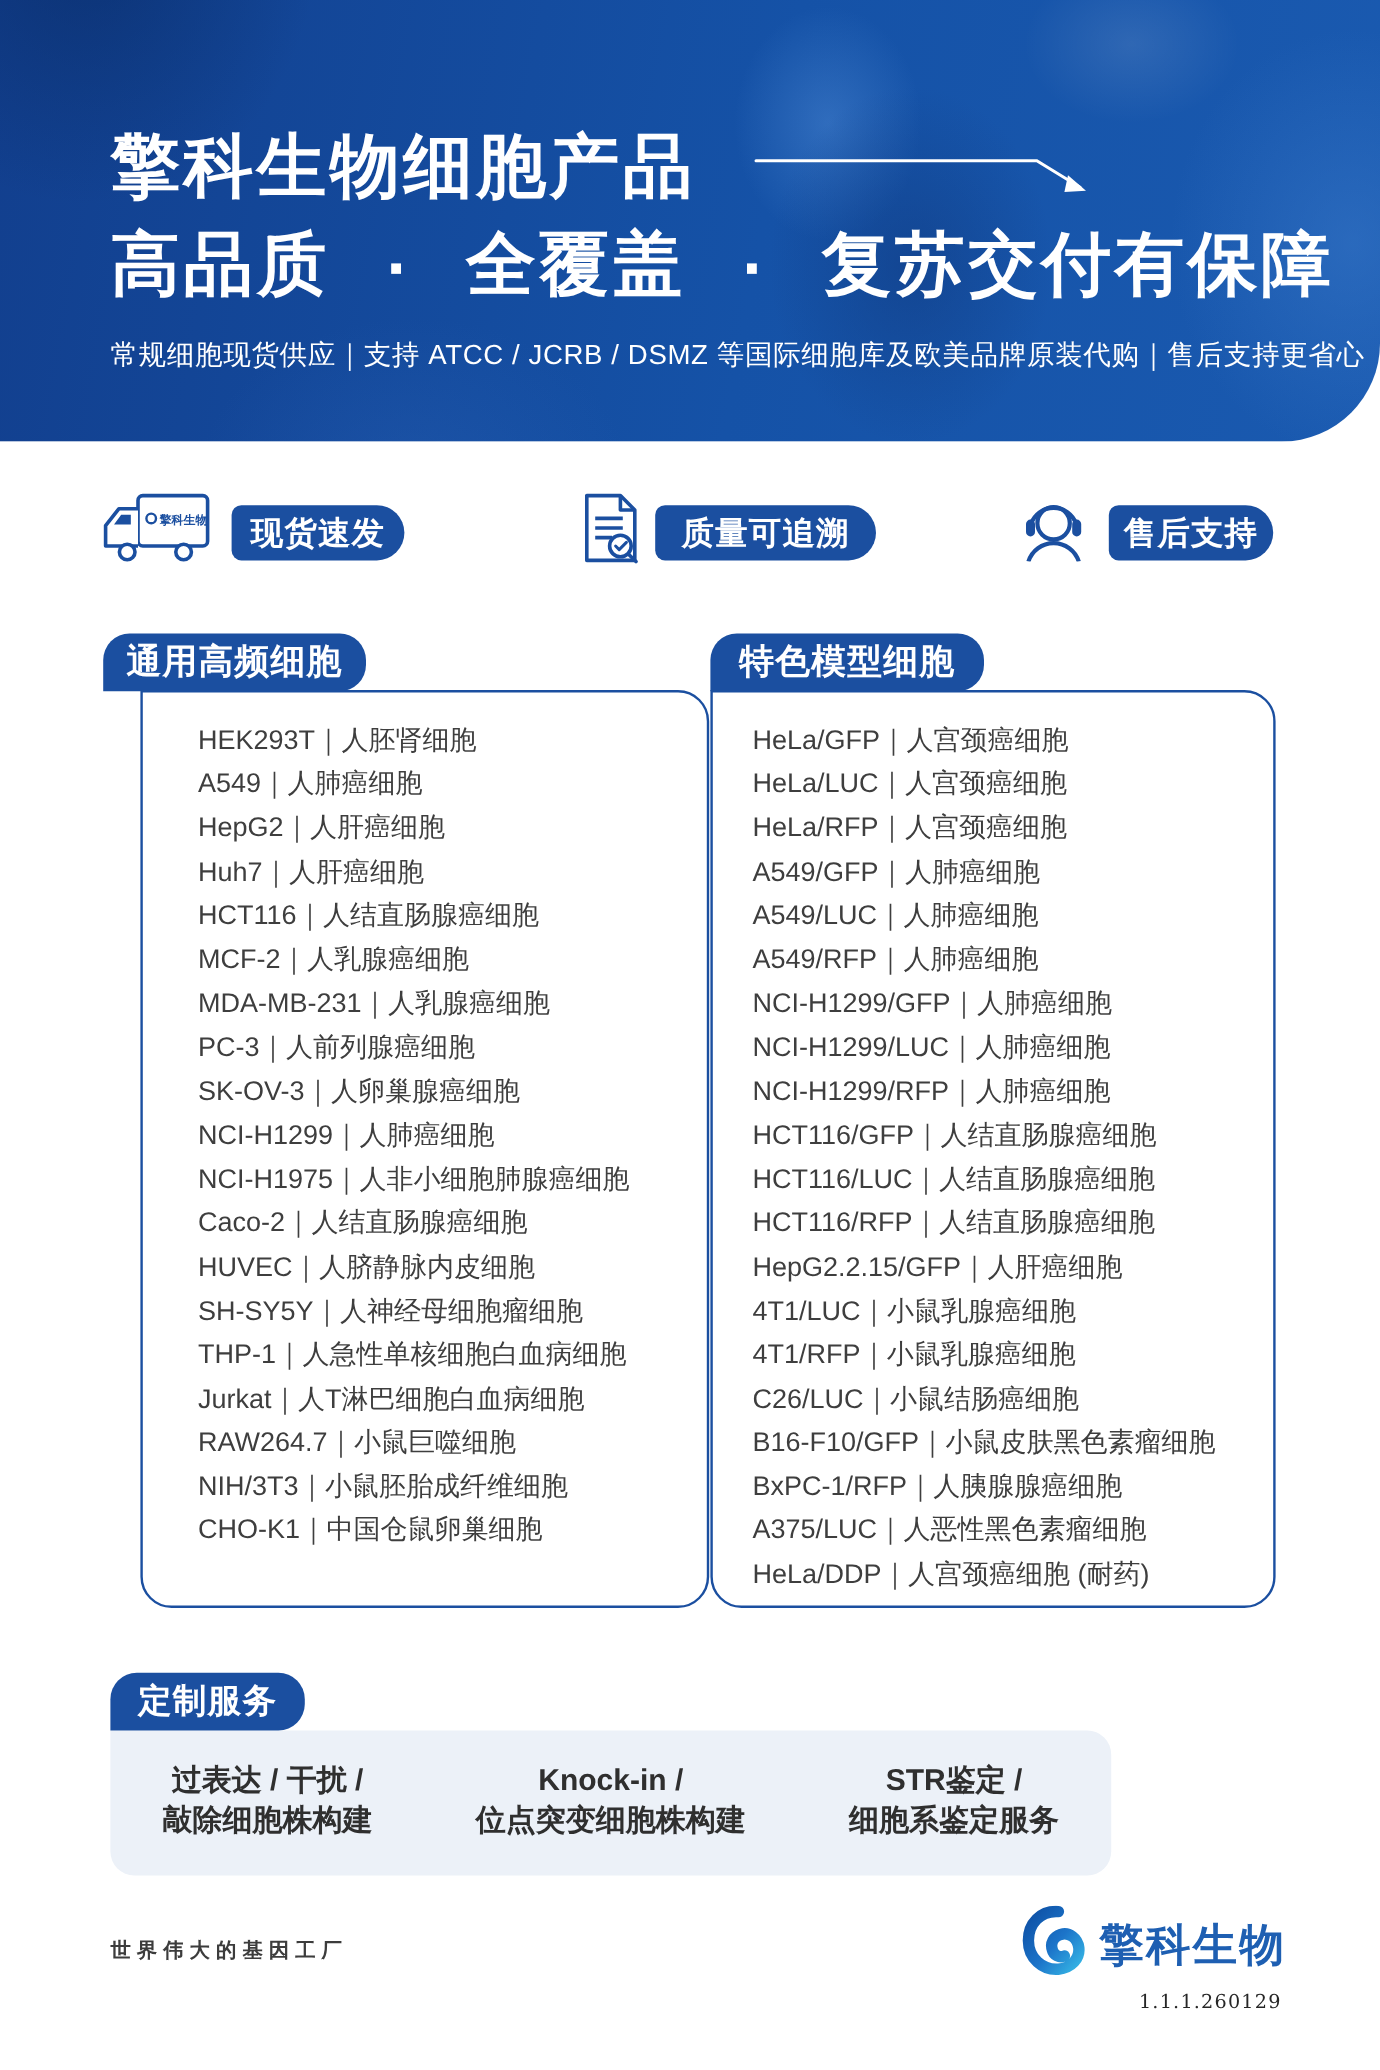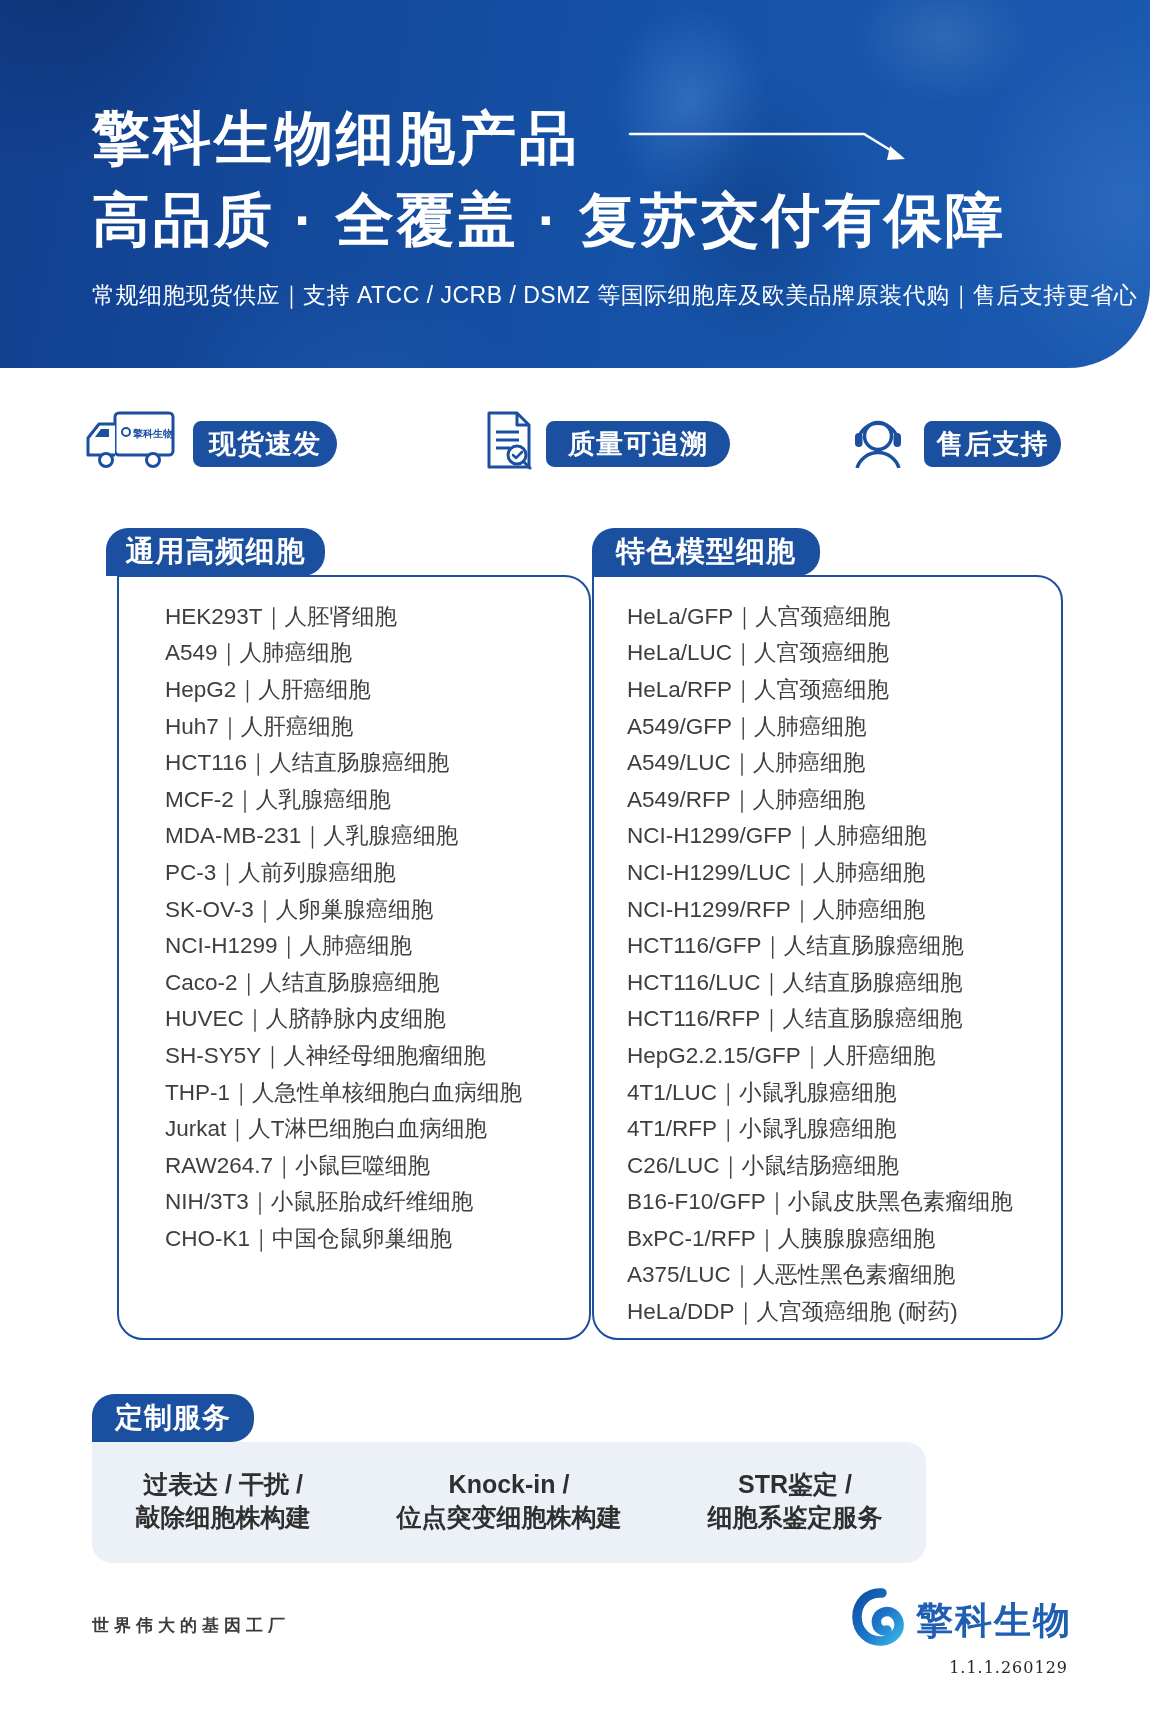--- a/index.html
+++ b/index.html
@@ -13,21 +13,21 @@
     border-radius:0 0 82px 0;
     background:
       radial-gradient(ellipse 150px 110px at 82% 10%, rgba(255,255,255,0.10), rgba(255,255,255,0) 60%),
       radial-gradient(ellipse 190px 240px at 66% 60%, rgba(16,58,128,0.55), rgba(16,58,128,0) 62%),
       radial-gradient(ellipse 120px 150px at 60% 28%, rgba(80,140,215,0.45), rgba(80,140,215,0) 65%),
       radial-gradient(ellipse 230px 270px at 98% 55%, rgba(62,125,205,0.45), rgba(62,125,205,0) 66%),
       radial-gradient(ellipse 300px 330px at 6% -12%, rgba(8,42,100,0.60), rgba(8,42,100,0) 65%),
       radial-gradient(ellipse 260px 200px at 30% 110%, rgba(40,95,180,0.40), rgba(40,95,180,0) 70%),
       linear-gradient(100deg,#123f8e 0%, #1552a7 55%, #1a5ab0 100%);
   }
-  .title{position:absolute;left:92px;color:#ffffff;font-size:58px;font-weight:bold;letter-spacing:3px;white-space:nowrap;}
+  .title{position:absolute;left:92px;color:#ffffff;font-size:58px;font-weight:bold;letter-spacing:3px;white-space:nowrap;font-family:Liberation Mono, monospace;}
   .title1{top:100px;}
   .title2{top:182px;}
   .subtitle{position:absolute;left:92px;top:280px;color:#ffffff;font-size:23px;letter-spacing:0.5px;white-space:nowrap;}
   .arrow-svg{position:absolute;left:628px;top:118px;}
   
   .feature-icon{position:absolute;}
   .truck-icon{left:84px;top:410px;}
   .doc-icon{left:486px;top:410px;}
   .headset-icon{left:850px;top:412px;}
   .feature-badge{
@@ -37,21 +37,21 @@
   }
   .badge-stock{left:193px;width:144px;}
   .badge-quality{left:546px;width:184px;}
   .badge-support{left:924px;width:137px;}
   
   .section-tab{
     position:absolute;height:48px;background:#1B4FA0;border-radius:22px 22px 22px 0;
     color:#ffffff;font-size:29px;font-weight:bold;letter-spacing:1px;
     display:flex;align-items:center;justify-content:center;z-index:2;white-space:nowrap;
   }
-  .tab-general{left:106px;top:528px;width:219px;}
+  .tab-general{left:86px;top:528px;width:219px;}
   .tab-special{left:592px;top:528px;width:228px;}
   .tab-custom{left:92px;top:1394px;width:162px;font-size:28px;}
   .cell-box{
     position:absolute;top:575px;height:765px;background:#ffffff;
     border:2.5px solid #1B4FA0;border-radius:0 26px 26px 26px;
     box-sizing:border-box;padding-top:21px;z-index:1;
   }
   .box-general{left:93px;width:474px;padding-left:46px;margin-left:24px;}
   .box-special{left:592px;width:471px;padding-left:33px;}
   .cell-item{height:36.6px;display:flex;align-items:center;font-size:22.5px;color:#3E3E3E;white-space:nowrap;}
@@ -117,20 +117,21 @@
     <div class="cell-item">HEK293T｜人胚肾细胞</div>
     <div class="cell-item">A549｜人肺癌细胞</div>
     <div class="cell-item">HepG2｜人肝癌细胞</div>
     <div class="cell-item">Huh7｜人肝癌细胞</div>
     <div class="cell-item">HCT116｜人结直肠腺癌细胞</div>
     <div class="cell-item">MCF-2｜人乳腺癌细胞</div>
     <div class="cell-item">MDA-MB-231｜人乳腺癌细胞</div>
     <div class="cell-item">PC-3｜人前列腺癌细胞</div>
     <div class="cell-item">SK-OV-3｜人卵巢腺癌细胞</div>
     <div class="cell-item">NCI-H1299｜人肺癌细胞</div>
+    <div class="cell-item">NCI-H1975｜人非小细胞肺腺癌细胞</div>
     <div class="cell-item">Caco-2｜人结直肠腺癌细胞</div>
     <div class="cell-item">HUVEC｜人脐静脉内皮细胞</div>
     <div class="cell-item">SH-SY5Y｜人神经母细胞瘤细胞</div>
     <div class="cell-item">THP-1｜人急性单核细胞白血病细胞</div>
     <div class="cell-item">Jurkat｜人T淋巴细胞白血病细胞</div>
     <div class="cell-item">RAW264.7｜小鼠巨噬细胞</div>
     <div class="cell-item">NIH/3T3｜小鼠胚胎成纤维细胞</div>
     <div class="cell-item">CHO-K1｜中国仓鼠卵巢细胞</div>
   </div>
 

